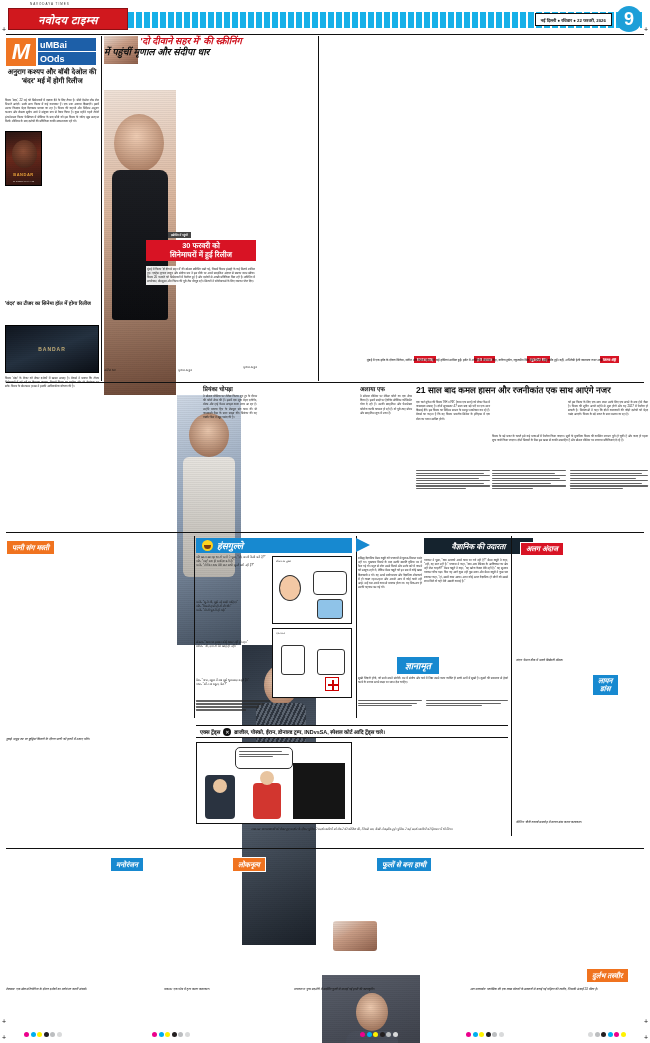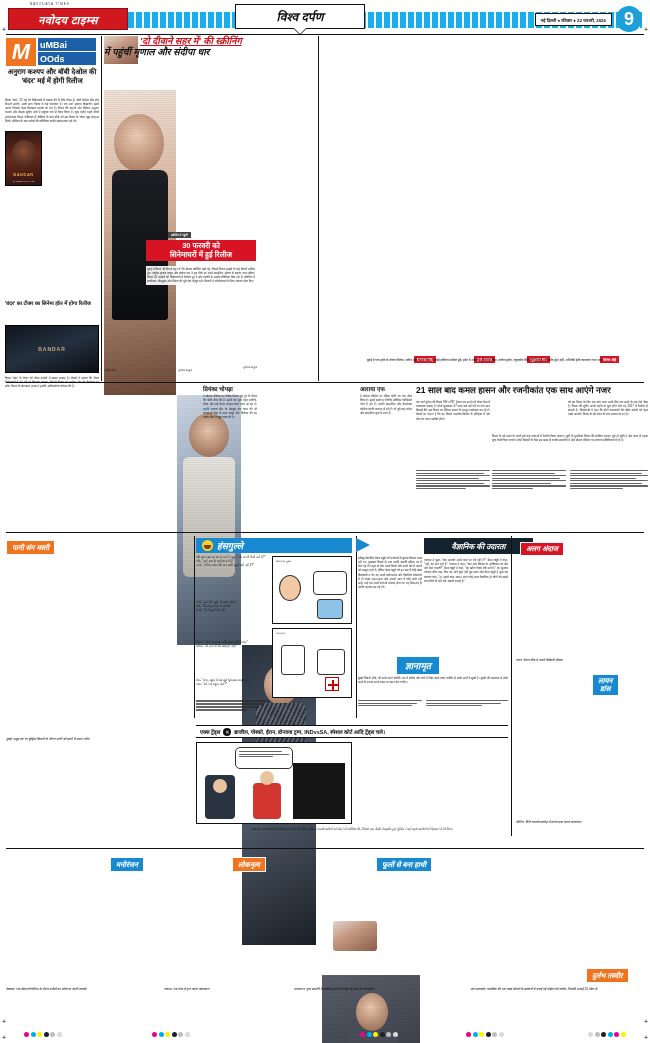--- a/index.html
+++ b/index.html
@@ -62,21 +62,21 @@
   .mm-poster .sub { position:absolute; left:0; bottom:3px; width:100%; text-align:center;
     color:#d8d2c8; font-size:2.2px; }
   .mm-sub { position:absolute; left:5px; top:300px; width:94px; font-size:5.2px; font-weight:bold;
     line-height:1.3; color:#111; }
   .mm-poster2 { position:absolute; left:5px; top:325px; width:94px; height:48px;
     background:linear-gradient(160deg,#10161f,#253241 50%,#0b0f16); border:0.5px solid #000;
     display:flex; align-items:center; justify-content:center; }
   .mm-poster2 .t { color:#c9b27a; font-size:5px; font-weight:bold; letter-spacing:1px; }
 
   
-  .hl-red { color:#cf1420;text-decoration:underline; }
+  .hl-red { color:#cf1420; }
 
   .h1-center { position:absolute; left:104px; top:36px; width:212px; }
   .h1-center .line { font-size:9.4px; font-weight:bold; line-height:1.16; font-style:italic; }
   .h1-right { position:absolute; left:382px; top:37px; width:266px; }
   .h1-right .line { font-size:9.8px; font-weight:bold; line-height:1.16; font-style:italic; }
 
   
   .ribbon-red { background:#d81324; color:#fff; font-weight:bold; text-align:center; }
   .namechip { background:#d81324; color:#fff; font-size:3.4px; font-weight:bold;
     padding:1px 3px; display:inline-block; }
@@ -131,23 +131,20 @@
 <body>
 
 <div class="page">
 
   <div class="masthead">
     <div class="mast-bar"></div>
     <div class="mast-logo-top">NAVODAYA TIMES</div>
     <div class="mast-logo">
       <span>नवोदय टाइम्स</span>
     </div>
-    <div class="mast-center">
-      <span>विश्व दर्पण</span>
-    </div>
     <div class="mast-date">
       <span>नई दिल्ली ● रविवार ● 22 फरवरी, 2026</span>
     </div>
     <div class="mast-pg">
       <span>9</span>
     </div>
   </div>
   <div class="abs rule" style="left:6px;top:34px;width:638px;height:0.8px;"></div>
 
   <div class="mm-logo">

